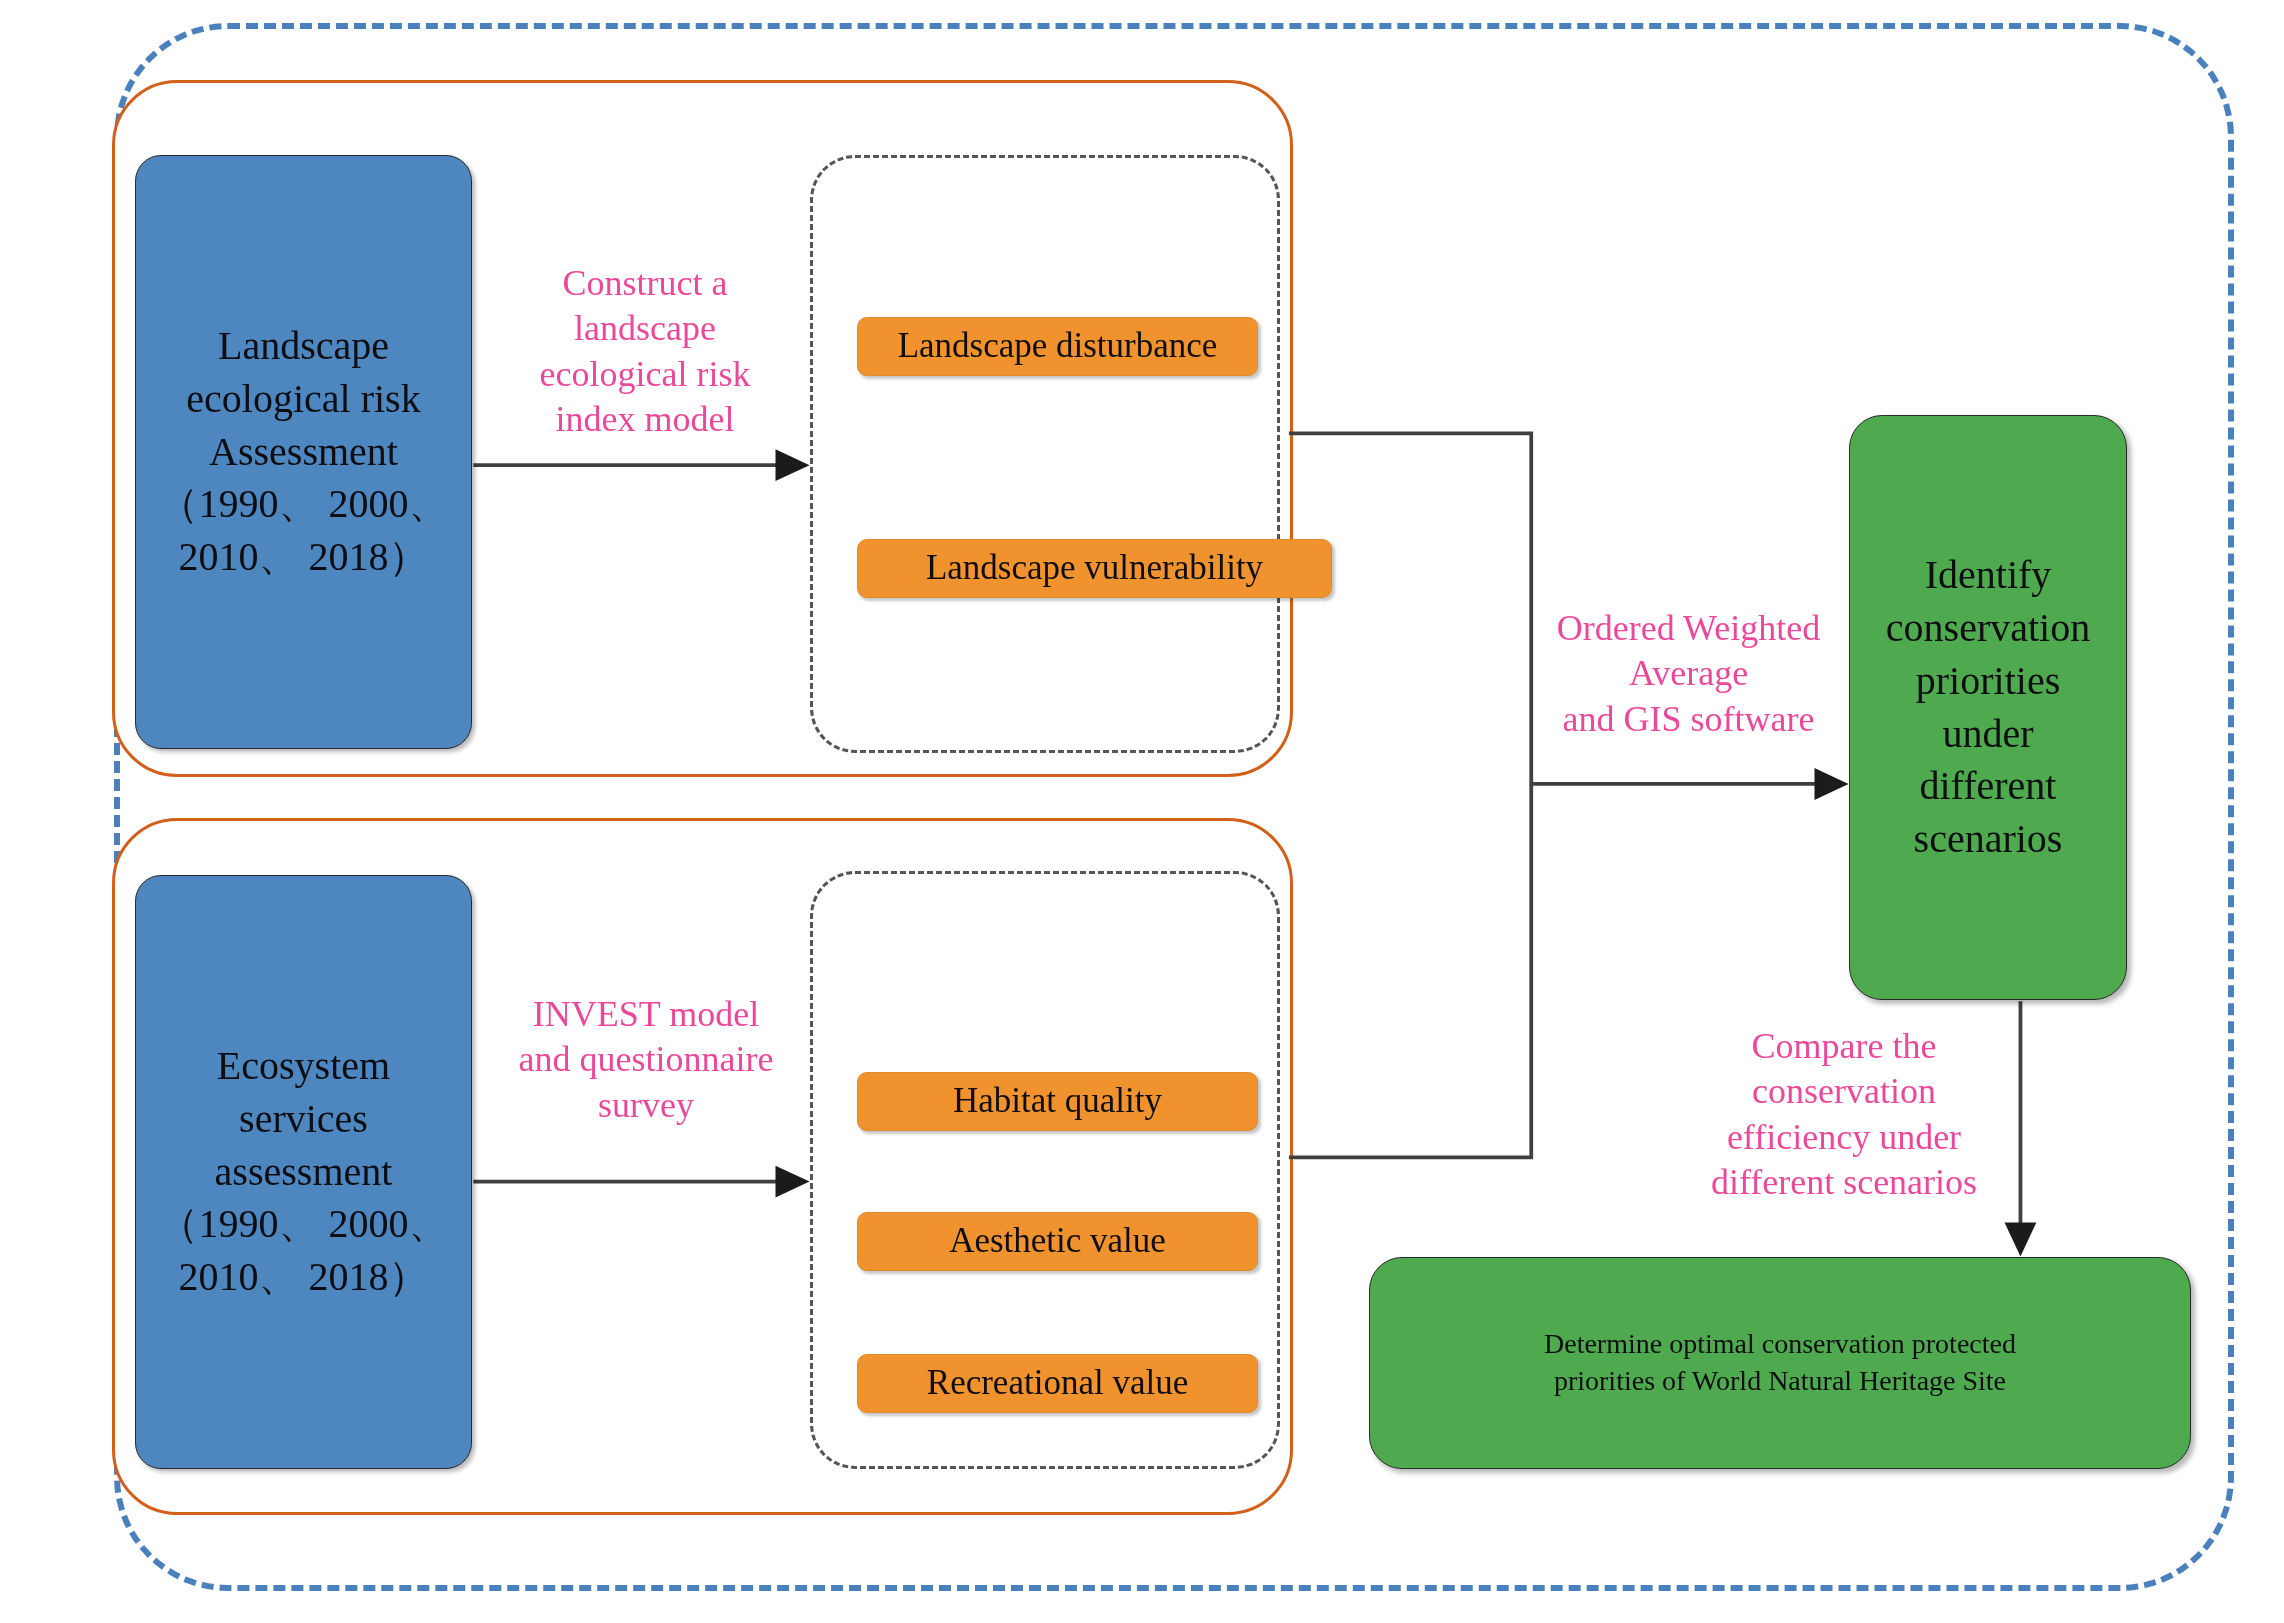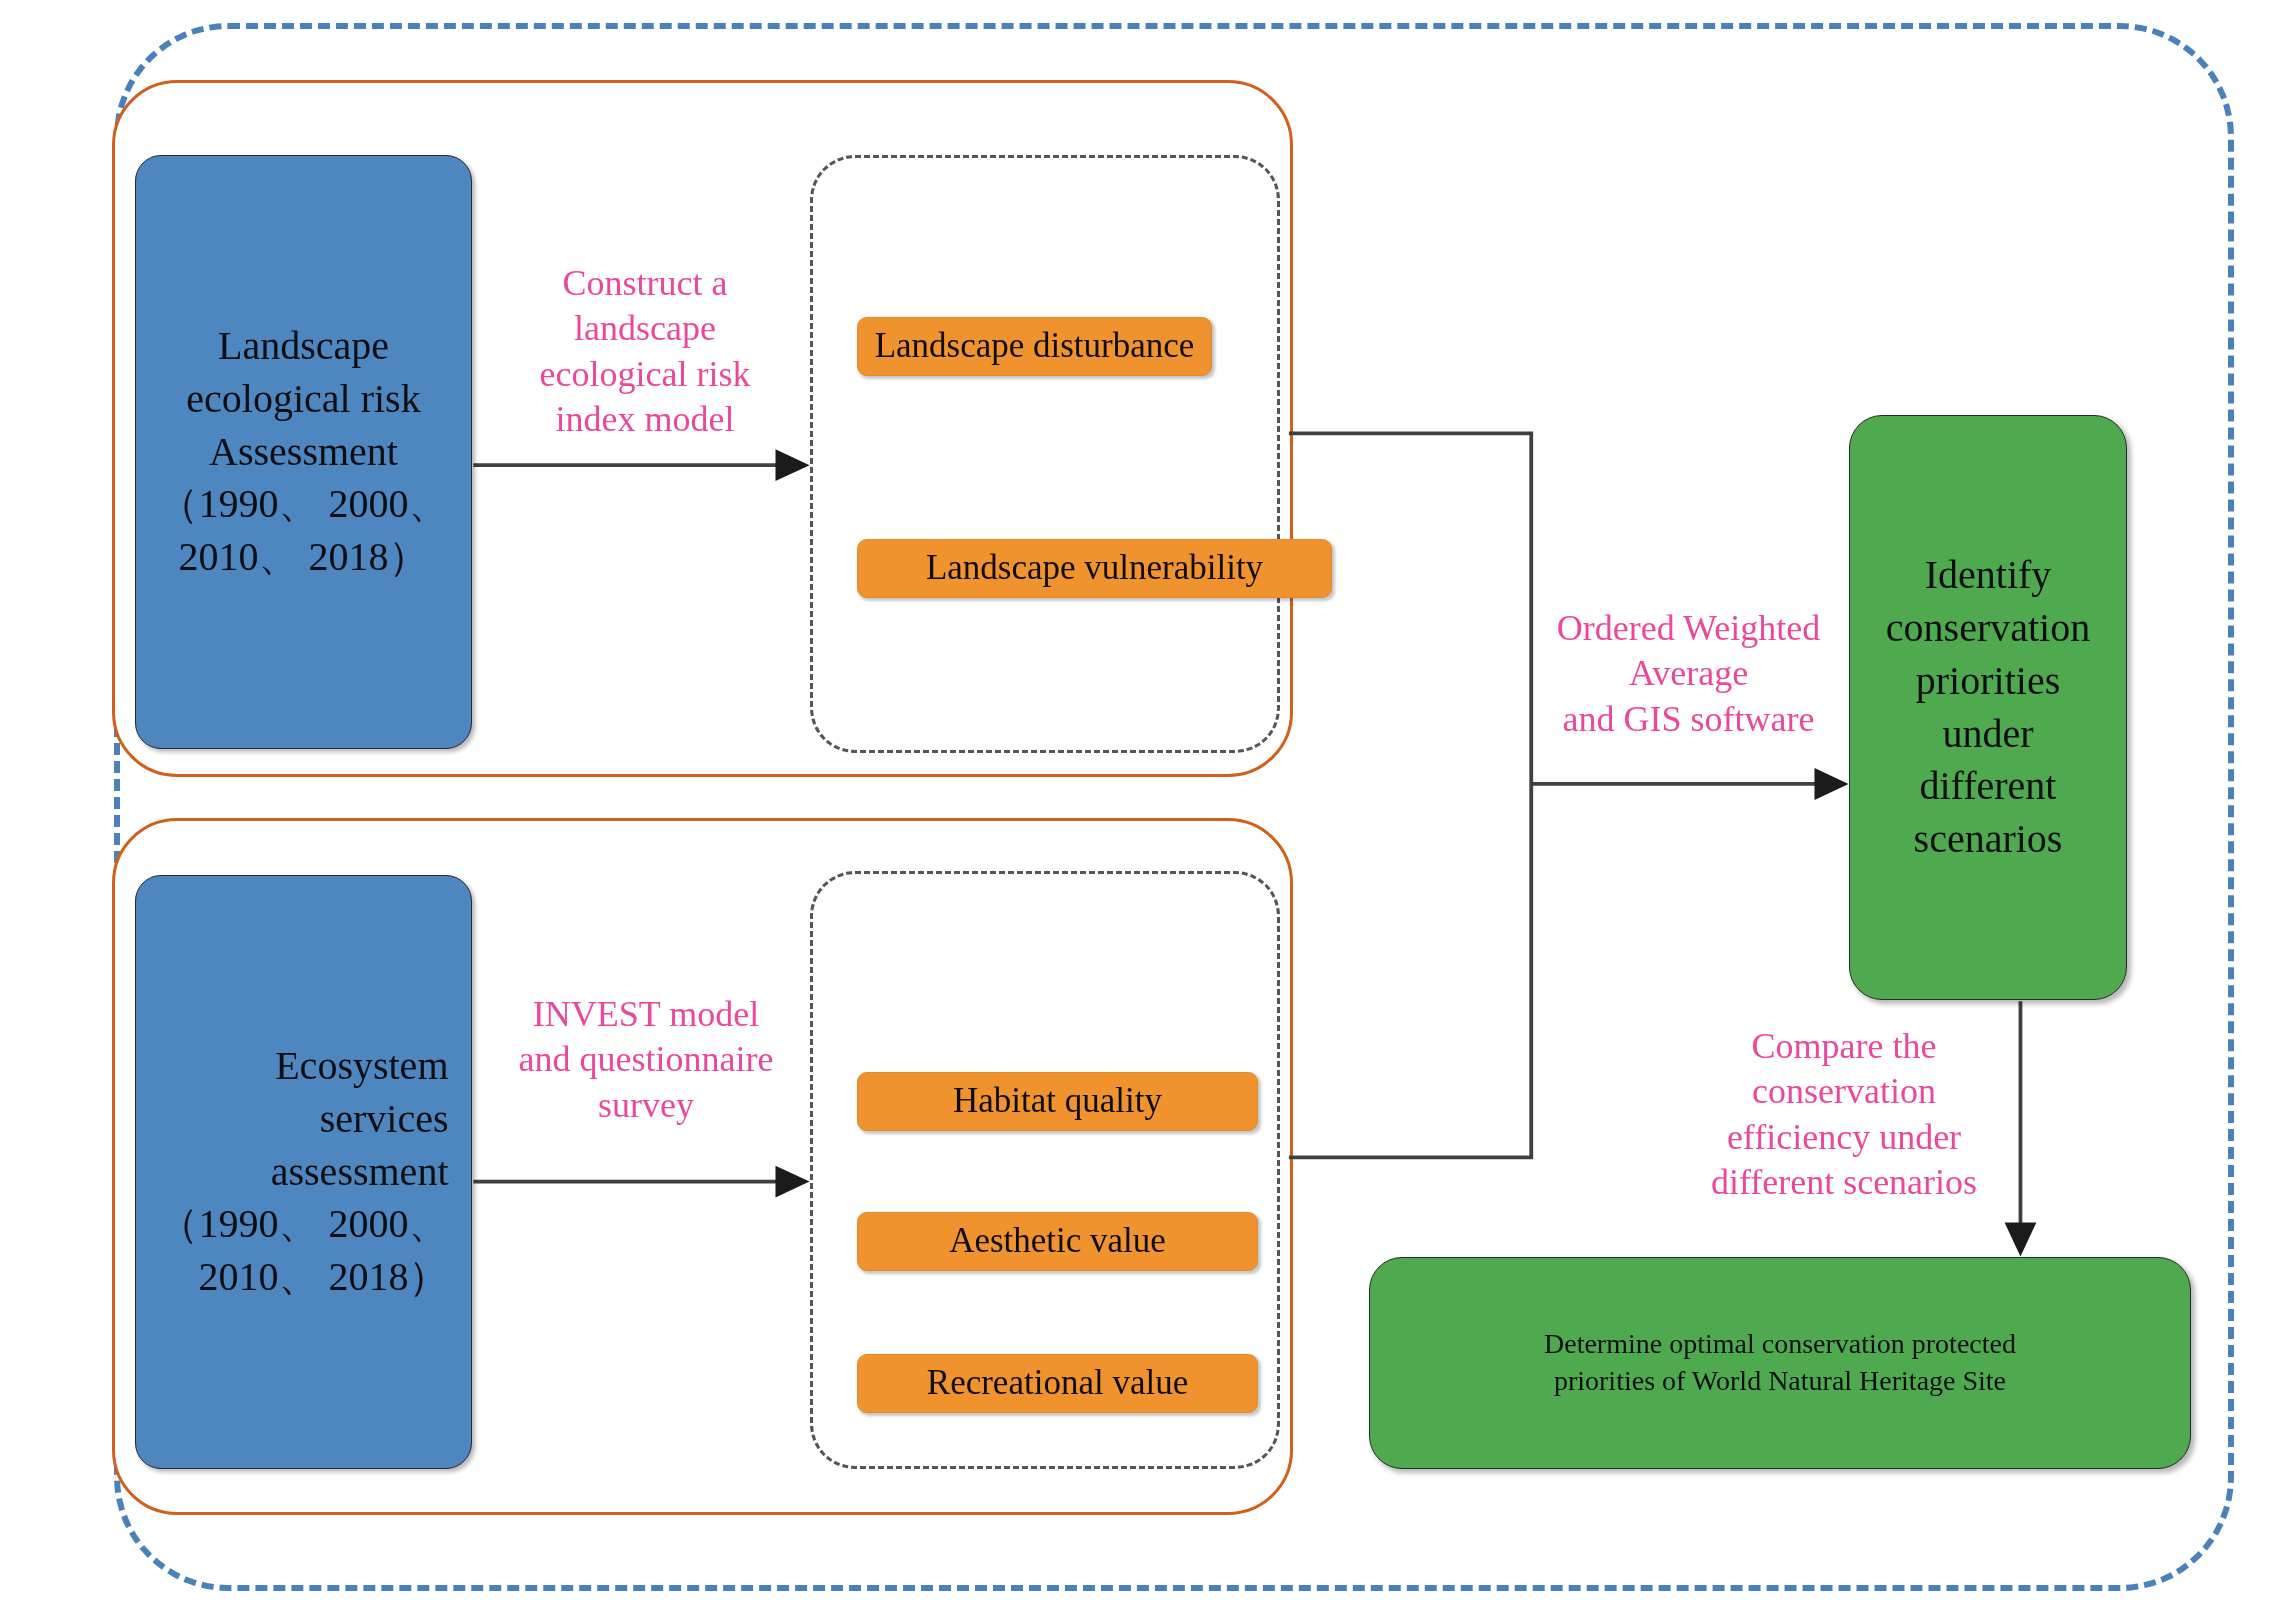--- a/index.html
+++ b/index.html
@@ -34,21 +34,21 @@
     font-size:40px;padding:0 19.7px;
   }
   #box-risk{left:135px;top:155px;width:337px;height:594px;}
   #box-eco{left:135px;top:875px;width:337px;height:594px;}
 
   .orange-bar{
     background:#f0922e;border:0.8px solid #e08a2a;border-radius:9.8px;
     box-shadow:2.3px 2.3px 3px rgba(0,0,0,.22);
     font-size:35px;
   }
-  #bar-disturbance{left:857px;top:317px;width:355px;height:59px;}
+  #bar-disturbance{left:857px;top:317px;width:401px;height:59px;}
   #bar-vulnerability{left:857px;top:539px;width:475px;height:59px;}
   #bar-carbon{left:857px;top:930px;width:401px;height:59px;}
   #bar-habitat{left:857px;top:1072px;width:401px;height:59px;}
   #bar-aesthetic{left:857px;top:1212px;width:401px;height:59px;}
   #bar-recreational{left:857px;top:1354px;width:401px;height:59px;}
 
   .green-box{
     background:#4faa4f;border:1.5px solid #2a2a2a;border-radius:33px;
     box-shadow:3.8px 3.8px 5.3px rgba(0,0,0,.28);
     font-size:40px;padding:0 21px;
@@ -100,21 +100,21 @@
 
     <line x1="2668" y1="1322" x2="2668" y2="1652" stroke="#404040" stroke-width="5" marker-end="url(#arrowhead)"></line>
   </svg>
 
   <div class="node blue-box" id="box-risk" style="white-space:pre-line;">Landscape
 ecological risk
 Assessment
 （1990、 2000、
 2010、 2018）</div>
 
-  <div class="node blue-box" id="box-eco" style="white-space:pre-line;text-align:right;">Ecosystem
+  <div class="node blue-box" id="box-eco" style="white-space:pre-line;">Ecosystem
 services
 assessment
 （1990、 2000、
 2010、 2018）</div>
 
   <div class="node orange-bar" id="bar-disturbance">Landscape disturbance</div>
   <div class="node orange-bar" id="bar-vulnerability">Landscape vulnerability</div>
 
   <div class="node orange-bar" id="bar-habitat">Habitat quality</div>
   <div class="node orange-bar" id="bar-recreational">Recreational value</div>

